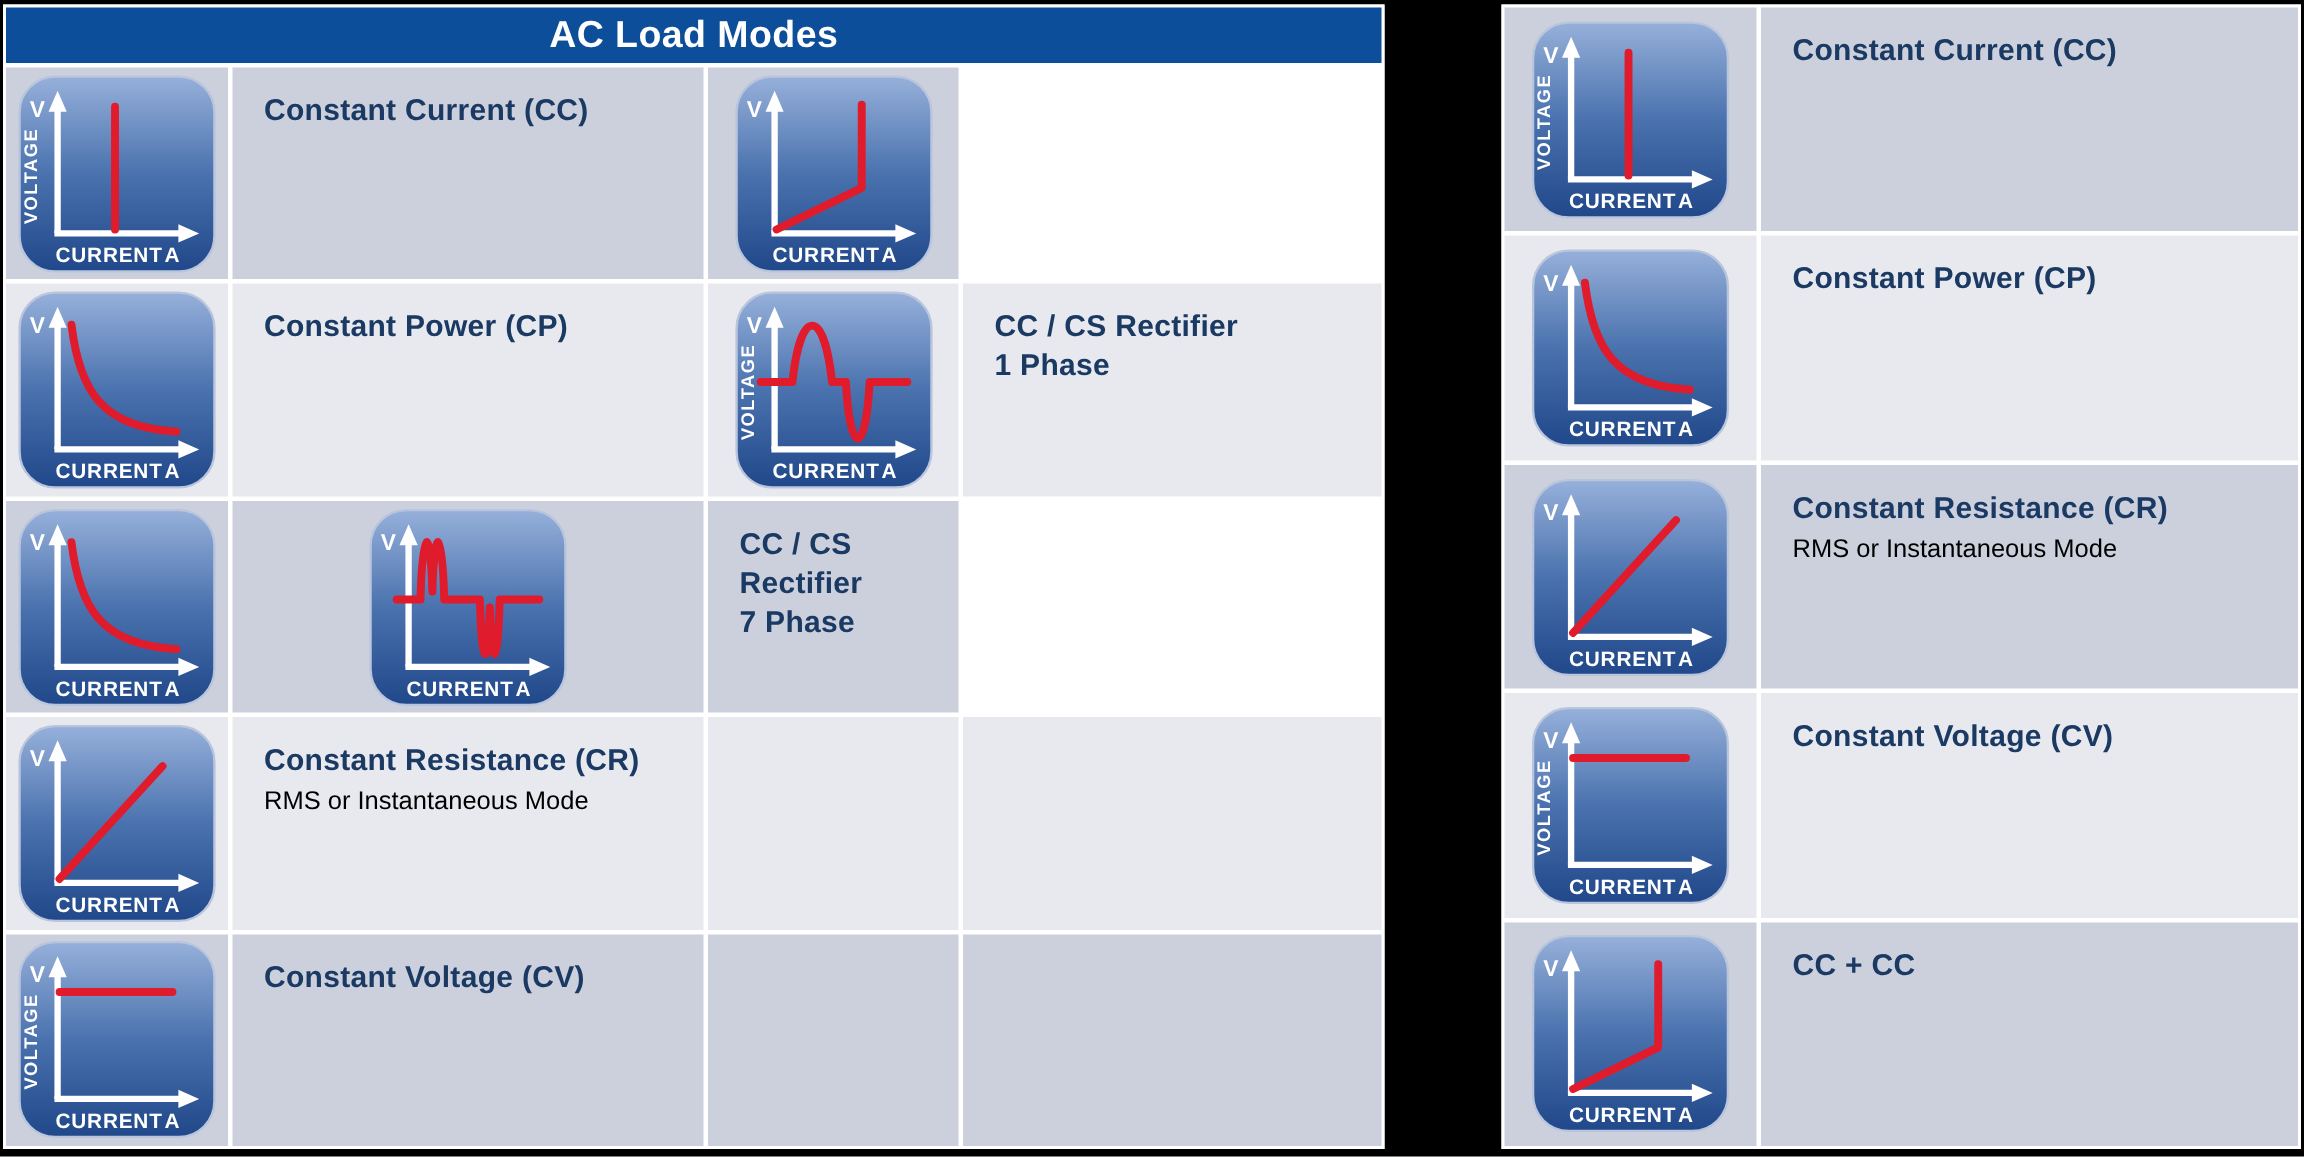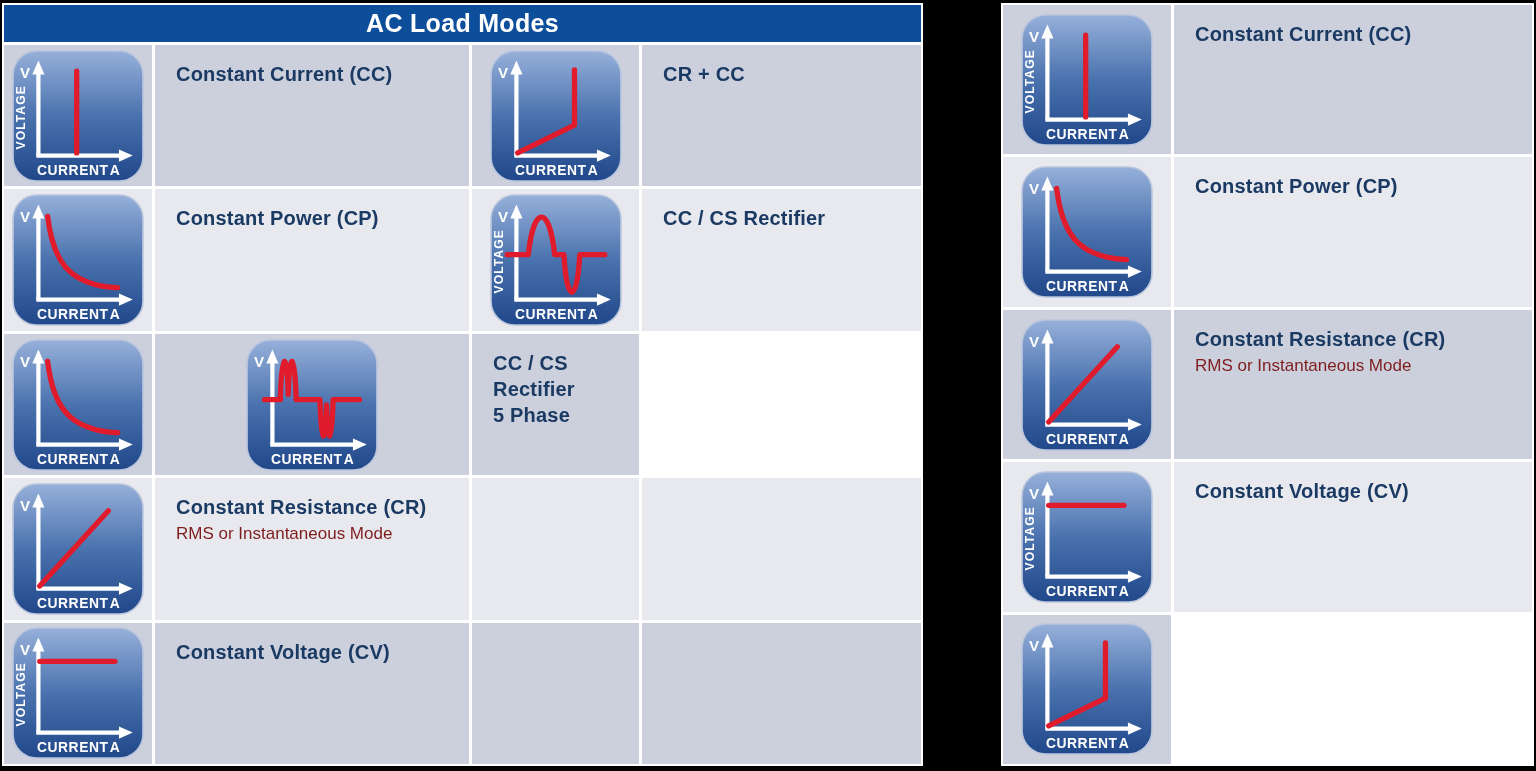--- a/index.html
+++ b/index.html
@@ -28,21 +28,21 @@
   #dc-table .table-row{grid-template-columns:168px 1fr;}
   .row-dark  > .cell{background:#cbd0dc;}
   .row-light > .cell{background:#e7e9ee;}
   .cell{display:flex;}
   .icon-cell{align-items:center;justify-content:center;}
   .text-cell{flex-direction:column;padding:16px 10px 0 21px;box-sizing:border-box;}
   .cell-label{
     font-weight:bold;font-size:20px;color:#1b3a63;line-height:26px;letter-spacing:0.2px;
   }
   .cell-sub{
-    font-size:17px;color:#7f1d1d;line-height:23px;margin-top:2px;
+    font-size:17px;color:#000000;line-height:23px;margin-top:2px;
   }
   .mode-icon{width:132px;height:132px;display:block;}
 </style>
 </head>
 <body>
 
 <div id="ac-table" class="load-table">
   <div class="table-header">AC Load Modes</div>
 <div class="table-row row-dark">
       <div class="cell icon-cell">
@@ -82,23 +82,20 @@
           <line x1="20" y1="80" x2="20" y2="17" stroke="#ffffff" stroke-width="3.2"></line>
           <polygon points="20,8 15.4,18.5 24.6,18.5" fill="#ffffff"></polygon>
           <line x1="18.4" y1="80" x2="84" y2="80" stroke="#ffffff" stroke-width="3.2"></line>
           <polygon points="91.5,80 81,75.4 81,84.6" fill="#ffffff"></polygon>
           <path d="M21 78 L64 57 L64 15" fill="none" stroke="#e01b2c" stroke-width="4" stroke-linecap="round" stroke-linejoin="round"></path>
           <text x="6" y="21" fill="#fff" font-size="11.5" font-weight="bold" font-family="Liberation Sans, sans-serif">V</text>
           <text x="46" y="94.5" text-anchor="middle" fill="#fff" font-size="10.5" font-weight="bold" letter-spacing="0.4" font-family="Liberation Sans, sans-serif">CURRENT</text>
           <text x="74" y="94.5" fill="#fff" font-size="10.5" font-weight="bold" font-family="Liberation Sans, sans-serif">A</text>
         </svg>
       </div>
-      <div class="cell text-cell">
-        <div class="cell-label">CR + CC</div>
-      </div>
     </div>
     <div class="table-row row-light">
       <div class="cell icon-cell">
         <svg class="mode-icon" viewBox="0 0 100 100">
           <defs>
             <linearGradient id="g2" x1="0" y1="0" x2="0" y2="1">
               <stop offset="0" stop-color="#96b0da"></stop>
               <stop offset="0.5" stop-color="#4a72ae"></stop>
               <stop offset="1" stop-color="#20488a"></stop>
             </linearGradient>
@@ -133,20 +130,21 @@
           <polygon points="91.5,80 81,75.4 81,84.6" fill="#ffffff"></polygon>
           <path d="M13 46 L29 46 C33 8 45 8 49 46 L56 46 C58 84 66 84 68 46 L87 46" fill="none" stroke="#e01b2c" stroke-width="4" stroke-linecap="round" stroke-linejoin="round"></path>
           <text x="6" y="21" fill="#fff" font-size="11.5" font-weight="bold" font-family="Liberation Sans, sans-serif">V</text>
           <text transform="rotate(-90 9.5 51)" x="9.5" y="51" text-anchor="middle" fill="#fff" font-size="9.2" font-weight="bold" letter-spacing="0.8" font-family="Liberation Sans, sans-serif">VOLTAGE</text>
           <text x="46" y="94.5" text-anchor="middle" fill="#fff" font-size="10.5" font-weight="bold" letter-spacing="0.4" font-family="Liberation Sans, sans-serif">CURRENT</text>
           <text x="74" y="94.5" fill="#fff" font-size="10.5" font-weight="bold" font-family="Liberation Sans, sans-serif">A</text>
         </svg>
       </div>
       <div class="cell text-cell">
         <div class="cell-label">CC / CS Rectifier</div>
+        <div class="cell-label">1 Phase</div>
       </div>
     </div>
     <div class="table-row row-dark">
       <div class="cell icon-cell">
         <svg class="mode-icon" viewBox="0 0 100 100">
           <defs>
             <linearGradient id="g4" x1="0" y1="0" x2="0" y2="1">
               <stop offset="0" stop-color="#96b0da"></stop>
               <stop offset="0.5" stop-color="#4a72ae"></stop>
               <stop offset="1" stop-color="#20488a"></stop>
@@ -178,21 +176,21 @@
           <line x1="18.4" y1="80" x2="84" y2="80" stroke="#ffffff" stroke-width="3.2"></line>
           <polygon points="91.5,80 81,75.4 81,84.6" fill="#ffffff"></polygon>
           <path d="M14 46 L26 46 C27 8 31 8 32 42 C33 8 37 8 38 46 L56 46 C57 82 60 82 61 50 C62 82 65 82 66 46 L86 46" fill="none" stroke="#e01b2c" stroke-width="4" stroke-linecap="round" stroke-linejoin="round"></path>
           <text x="6" y="21" fill="#fff" font-size="11.5" font-weight="bold" font-family="Liberation Sans, sans-serif">V</text>
           <text x="46" y="94.5" text-anchor="middle" fill="#fff" font-size="10.5" font-weight="bold" letter-spacing="0.4" font-family="Liberation Sans, sans-serif">CURRENT</text>
           <text x="74" y="94.5" fill="#fff" font-size="10.5" font-weight="bold" font-family="Liberation Sans, sans-serif">A</text>
         </svg>
       </div>
       <div class="cell text-cell">
         <div class="cell-label">CC / CS Rectifier</div>
-        <div class="cell-label">5 Phase</div>
+        <div class="cell-label">7 Phase</div>
       </div>
     </div>
     <div class="table-row row-light">
       <div class="cell icon-cell">
         <svg class="mode-icon" viewBox="0 0 100 100">
           <defs>
             <linearGradient id="g6" x1="0" y1="0" x2="0" y2="1">
               <stop offset="0" stop-color="#96b0da"></stop>
               <stop offset="0.5" stop-color="#4a72ae"></stop>
               <stop offset="1" stop-color="#20488a"></stop>
@@ -364,14 +362,17 @@
           <line x1="20" y1="80" x2="20" y2="17" stroke="#ffffff" stroke-width="3.2"></line>
           <polygon points="20,8 15.4,18.5 24.6,18.5" fill="#ffffff"></polygon>
           <line x1="18.4" y1="80" x2="84" y2="80" stroke="#ffffff" stroke-width="3.2"></line>
           <polygon points="91.5,80 81,75.4 81,84.6" fill="#ffffff"></polygon>
           <path d="M21 78 L64 57 L64 15" fill="none" stroke="#e01b2c" stroke-width="4" stroke-linecap="round" stroke-linejoin="round"></path>
           <text x="6" y="21" fill="#fff" font-size="11.5" font-weight="bold" font-family="Liberation Sans, sans-serif">V</text>
           <text x="46" y="94.5" text-anchor="middle" fill="#fff" font-size="10.5" font-weight="bold" letter-spacing="0.4" font-family="Liberation Sans, sans-serif">CURRENT</text>
           <text x="74" y="94.5" fill="#fff" font-size="10.5" font-weight="bold" font-family="Liberation Sans, sans-serif">A</text>
         </svg>
       </div>
+      <div class="cell text-cell">
+        <div class="cell-label">CC + CC</div>
+      </div>
     </div>
   </div>
 
 </body></html>

